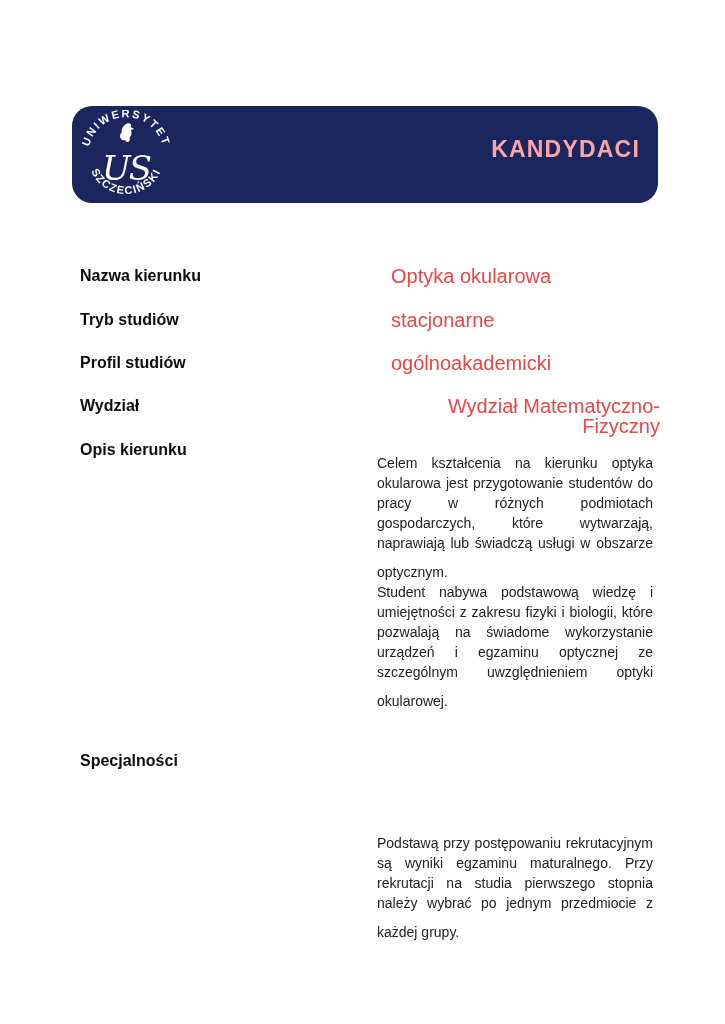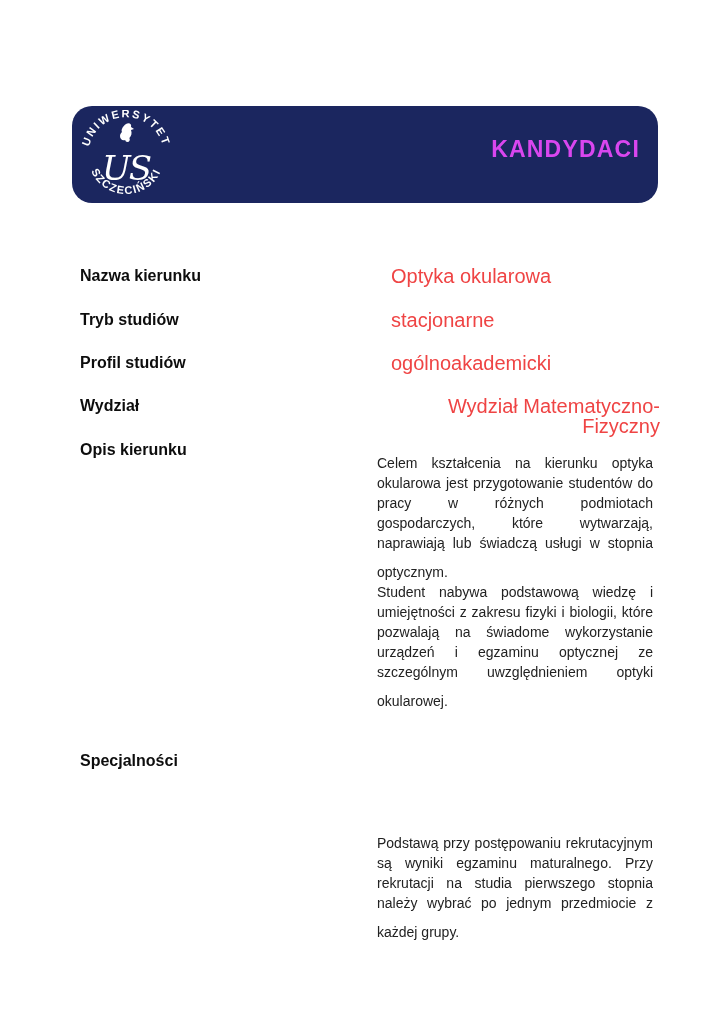--- a/index.html
+++ b/index.html
@@ -1,21 +1,21 @@
 <!DOCTYPE html>
 <html><head>
 <meta charset="utf-8">
 <style>
   html,body{margin:0;padding:0;background:#fff;}
   .page{position:relative;width:725px;height:1024px;background:#ffffff;overflow:hidden;
         font-family:"Liberation Sans",sans-serif;color:#222;}
   
   .banner{position:absolute;left:72px;top:106px;width:586px;height:97px;
           background:#1b265f;border-radius:20px;}
-  .banner-title{position:absolute;right:18px;top:30px;color:#d946ef;
+  .banner-title{position:absolute;right:18px;top:30px;color:#fca5a5;
                 font-size:23px;font-weight:bold;letter-spacing:1.2px;
                 font-family:"Liberation Sans",sans-serif;}
   .logo-svg{position:absolute;left:8px;top:4px;}
   .logo-svg text, .logo-svg textPath{fill:#ffffff;}
   .ring-text{font-family:"Liberation Sans",sans-serif;font-size:11px;font-weight:bold;letter-spacing:2px;}
   .ring-text-bottom{font-family:"Liberation Sans",sans-serif;font-size:11px;font-weight:bold;letter-spacing:1.3px;}
   .monogram{font-family:"DejaVu Serif",serif;font-style:italic;font-size:34px;letter-spacing:-2px;}
   
   .row{position:absolute;left:80px;width:580px;display:flex;line-height:20px;gap:6px;}
   .row .label{width:305px;flex:none;font-weight:bold;font-size:16px;color:#0d0d0d;}
@@ -71,21 +71,21 @@
   </div>
 
   <div class="row r5">
     <div class="label">Opis kierunku</div>
   </div>
   <div class="para p1">
     <div class="ln">Celem kształcenia na kierunku optyka</div>
     <div class="ln">okularowa jest przygotowanie studentów do</div>
     <div class="ln">pracy w różnych podmiotach</div>
     <div class="ln">gospodarczych, które wytwarzają,</div>
-    <div class="ln">naprawiają lub świadczą usługi w stopnia</div>
+    <div class="ln">naprawiają lub świadczą usługi w obszarze</div>
     <div class="ln last">optycznym.</div>
     <div class="ln">Student nabywa podstawową wiedzę i</div>
     <div class="ln">umiejętności z zakresu fizyki i biologii, które</div>
     <div class="ln">pozwalają na świadome wykorzystanie</div>
     <div class="ln">urządzeń i egzaminu optycznej ze</div>
     <div class="ln">szczególnym uwzględnieniem optyki</div>
     <div class="ln last">okularowej.</div>
   </div>
 
   <div class="row r6">

